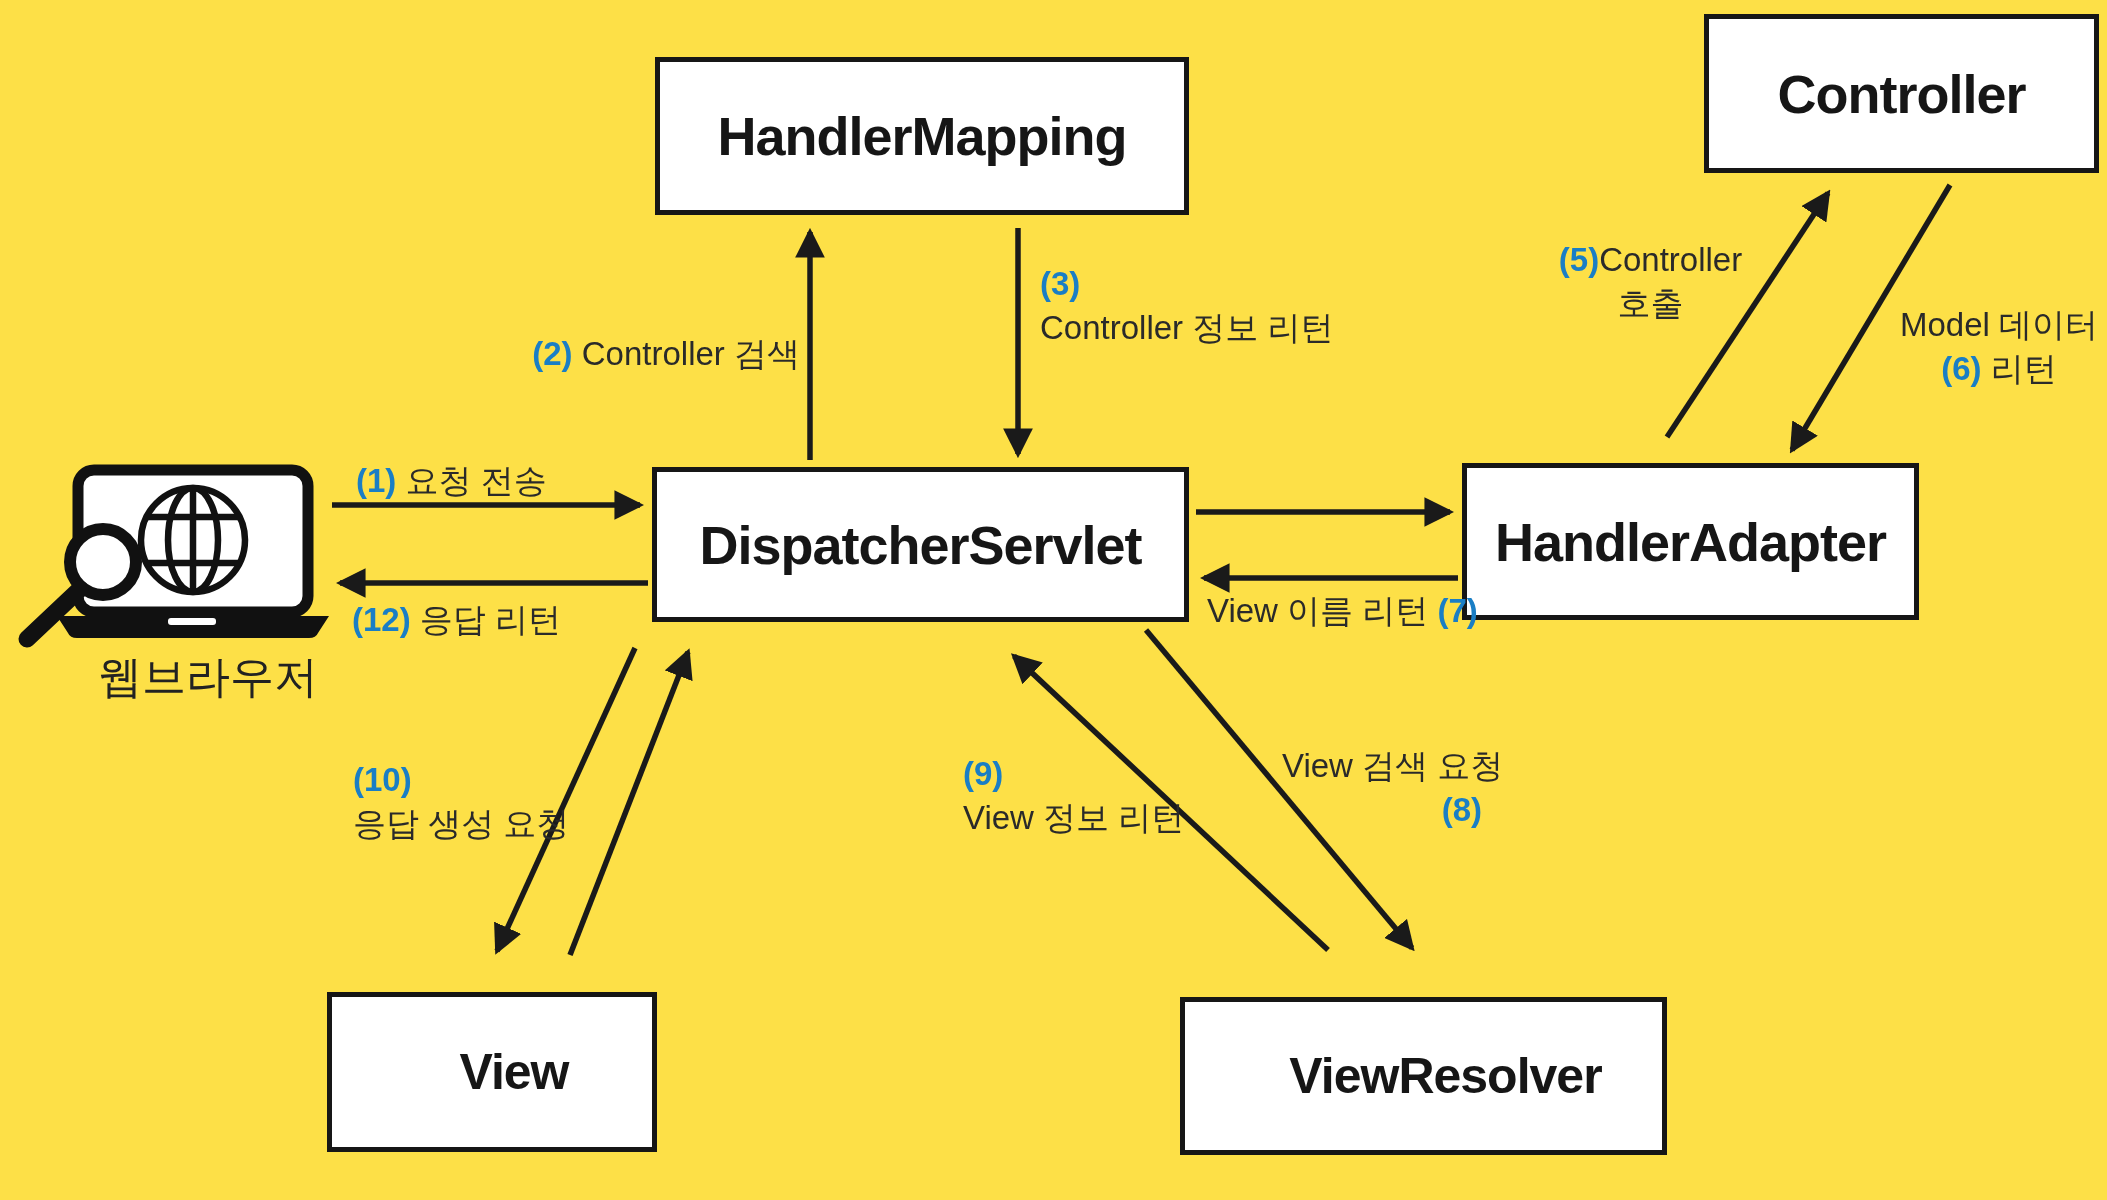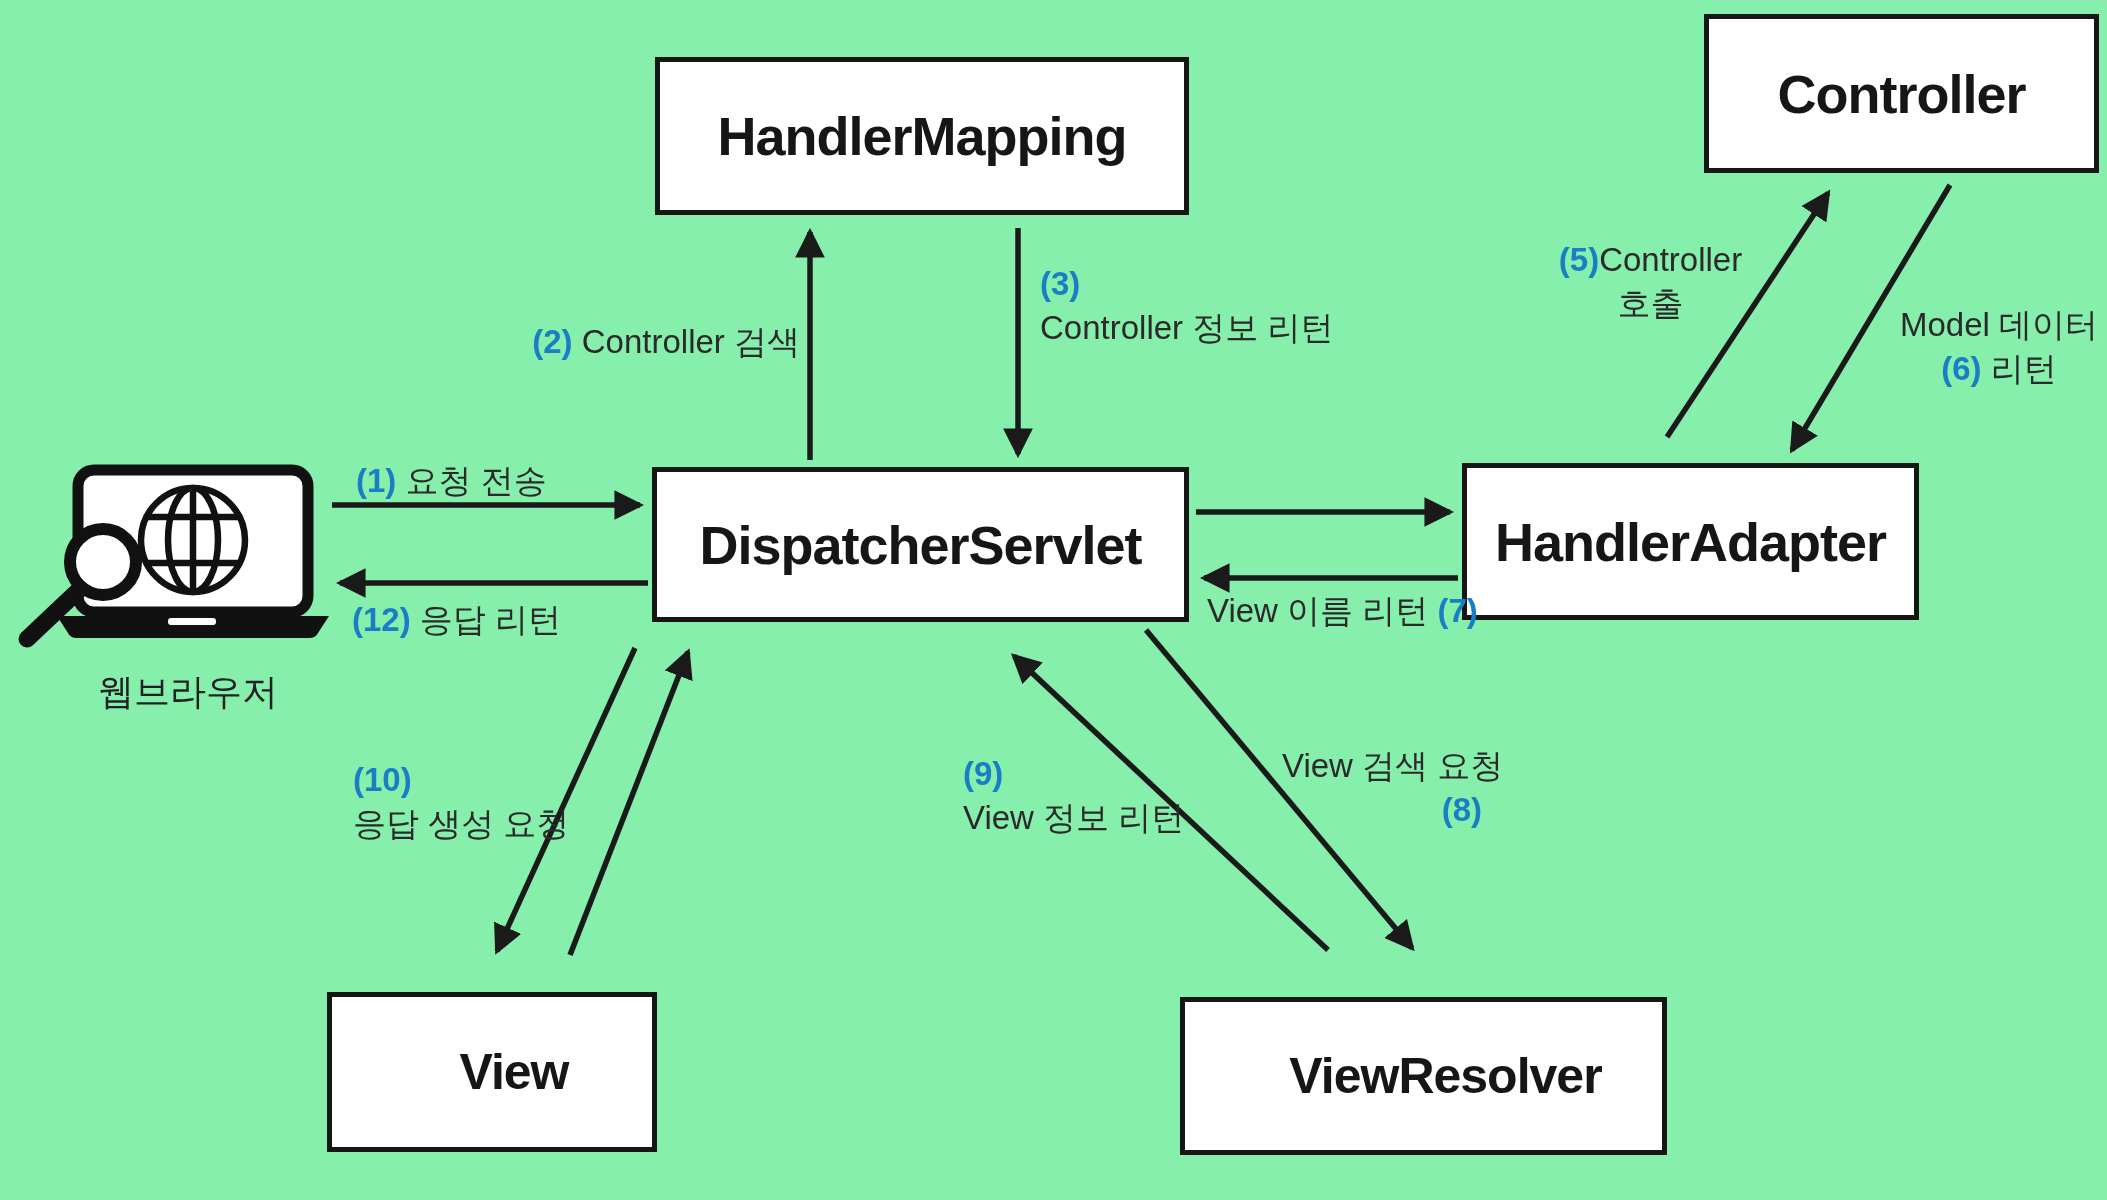--- a/index.html
+++ b/index.html
@@ -1,36 +1,36 @@
 <!DOCTYPE html>
 <html><head>
 <meta charset="utf-8">
 <style>
   html,body{margin:0;padding:0;background:#fff;}
   #stage{
-    position:relative;width:2107px;height:1200px;background:#86efac;overflow:hidden;
+    position:relative;width:2107px;height:1200px;background:#fde047;overflow:hidden;
     font-family:"Liberation Sans","DejaVu Sans",sans-serif;
   }
   #wires{position:absolute;left:0;top:0;width:2107px;height:1200px;}
   .box{
     position:absolute;background:#ffffff;border:5px solid #161616;
     display:flex;align-items:center;justify-content:center;
     font-weight:bold;color:#161616;letter-spacing:-1px;box-sizing:border-box;
   }
   .box.big{font-size:54px;}
   .box.small{font-size:50px;padding-left:44px;}
   .lbl{
     position:absolute;font-size:33px;line-height:44px;color:#2a2a2a;white-space:nowrap;
   }
   .lbl .num{color:#1a7ec5;font-weight:bold;}
   .lbl .ln{display:block;}
   .lbl.center{text-align:center;}
   .lbl.right{text-align:right;}
   .browser-caption{
-    position:absolute;font-size:36px;color:#222;white-space:nowrap;margin-top:20px;
+    position:absolute;font-size:44px;color:#222;white-space:nowrap;
   }
 </style>
 </head>
 <body>
 
 <div id="stage">
 
   <svg id="wires" viewBox="0 0 2107 1200">
     <defs>
       <marker id="ah" viewBox="0 0 10 10" refX="8.6" refY="5" markerWidth="5.4" markerHeight="5.4" orient="auto-start-reverse">
@@ -78,21 +78,21 @@
   <div class="box small" style="left:327px;top:992px;width:330px;height:160px">View</div>
   <div class="box small" style="left:1180px;top:997px;width:487px;height:158px">ViewResolver</div>
 
   <div class="browser-caption" style="left:98px;top:648px">웹브라우저</div>
 
   <div class="lbl" style="left:356px;top:459px">
     <span class="num">(1)</span>
     <span>요청 전송</span>
   </div>
 
-  <div class="lbl right" style="left:528px;top:320px;width:272px">
+  <div class="lbl right" style="left:528px;top:332px;width:272px">
     <span class="num">(2)</span>
     <span>Controller 검색</span>
   </div>
 
   <div class="lbl" style="left:1040px;top:262px">
     <span class="ln num">(3)</span>
     <span class="ln">Controller 정보 리턴</span>
   </div>
 
 

